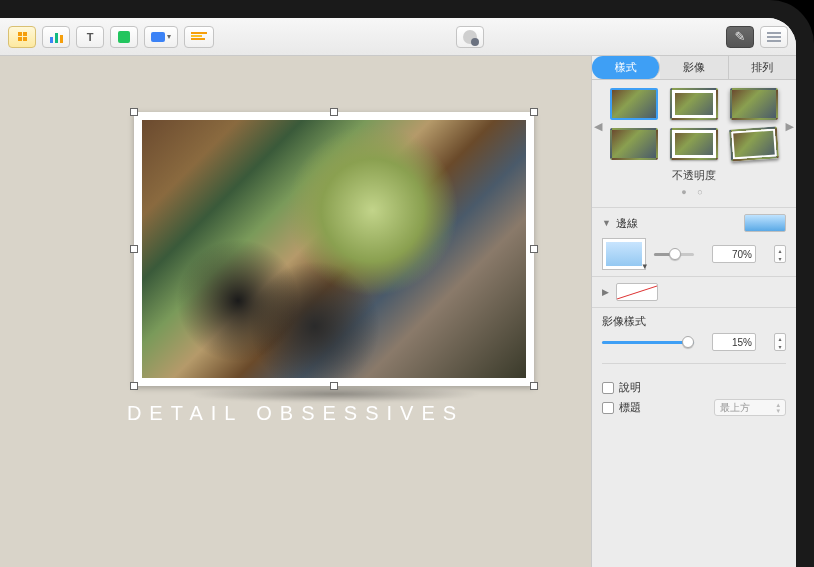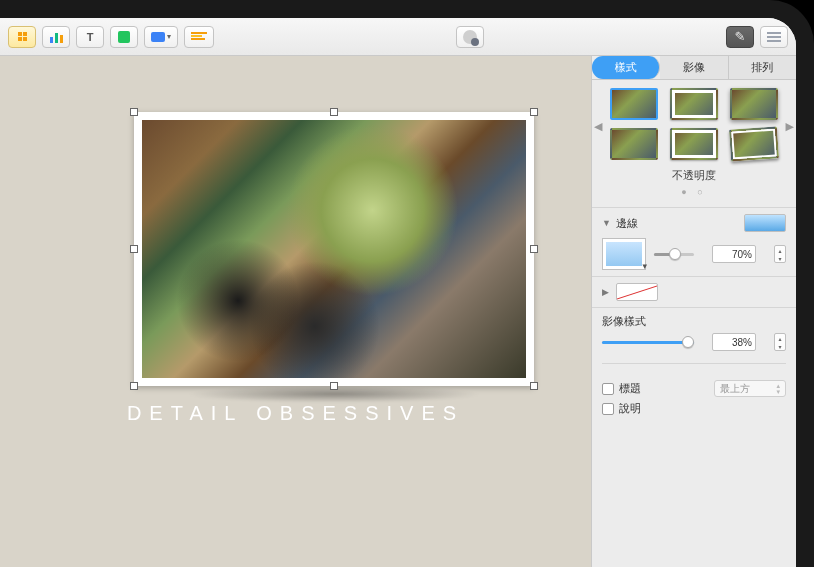--- a/index.html
+++ b/index.html
@@ -230,44 +230,44 @@
 
 
       <div class="section opacity-sec">
         <div class="sec-title" style="margin-bottom:4px;">影像樣式</div>
         <div class="slider-row">
           <div class="slider">
             <div class="slider-track"></div>
             <div class="slider-fill" style="width:100%;"></div>
             <div class="slider-knob" style="left:calc(100% - 12px);"></div>
           </div>
-          <div class="num-field">38%</div>
+          <div class="num-field">15%</div>
           <div class="stepper">
               <span>▴</span>
               <span>▾</span>
             </div>
         </div>
       </div>
 
       <div class="divider-light"></div>
 
       <div class="section" style="border-top:none;">
+        <div class="check-row">
+          <span class="checkbox"></span>
+          <span>說明</span>
+        </div>
         <div class="check-row">
           <span class="checkbox"></span>
           <span style="flex:1;">標題</span>
           <div class="caption-dd">
             <span>最上方</span>
             <span class="ud">
                 <span>▴</span>
                 <span>▾</span>
               </span>
           </div>
         </div>
-        <div class="check-row">
-          <span class="checkbox"></span>
-          <span>說明</span>
-        </div>
       </div>
 
     </div>
 
   </div>
 </div>
 
 </body></html>

